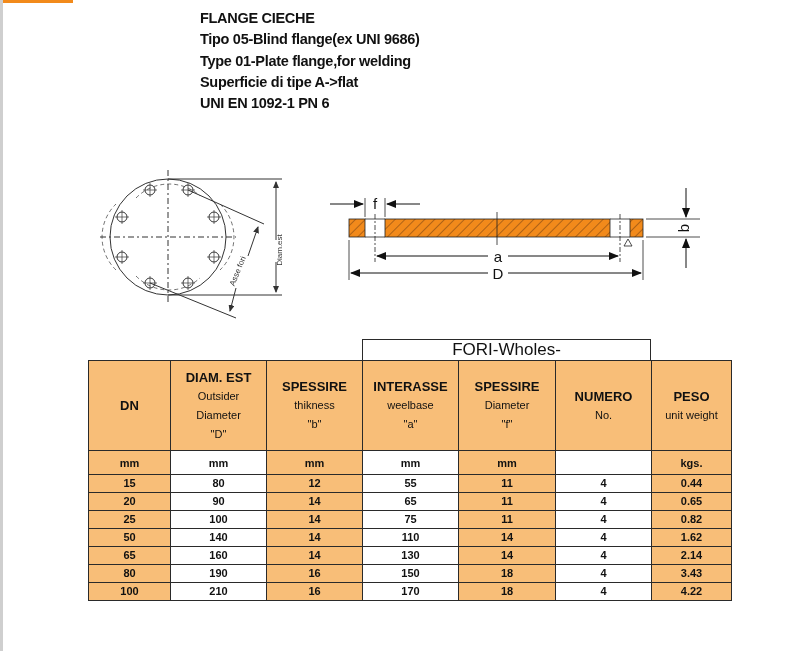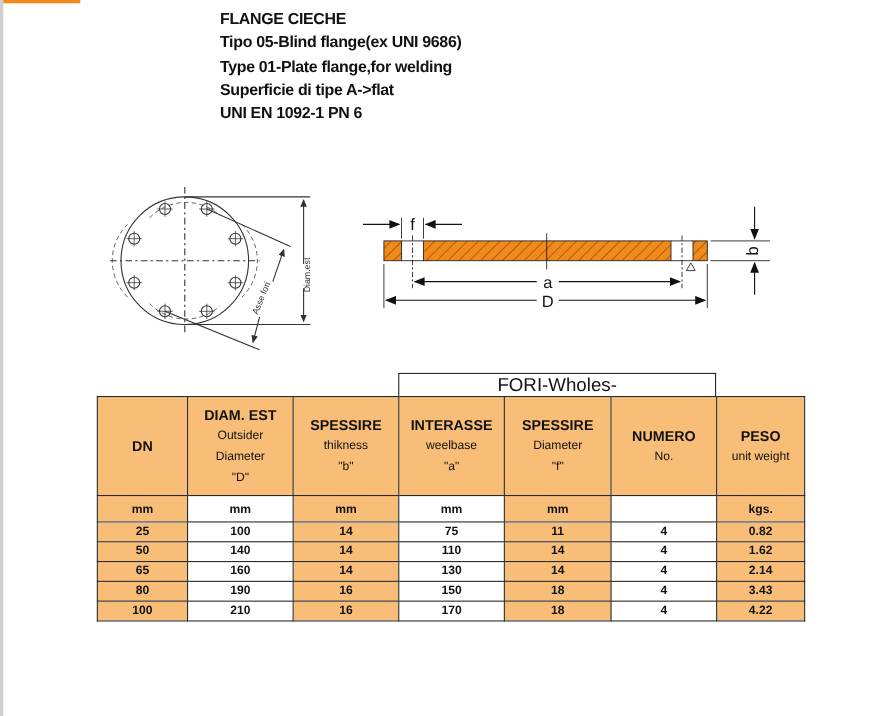--- a/index.html
+++ b/index.html
@@ -186,20 +186,38 @@
   <tr class="units">
     <td class="o">mm</td>
     <td class="w">mm</td>
     <td class="o">mm</td>
     <td class="w">mm</td>
     <td class="o">mm</td>
     <td class="w"></td>
     <td class="o">kgs.</td>
   </tr>
   <tr class="row">
+    <td class="o">15</td>
+        <td class="w">80</td>
+        <td class="o">12</td>
+        <td class="w">55</td>
+        <td class="o">11</td>
+        <td class="w">4</td>
+        <td class="o">0.44</td>
+  </tr>
+  <tr class="row">
+    <td class="o">20</td>
+        <td class="w">90</td>
+        <td class="o">14</td>
+        <td class="w">65</td>
+        <td class="o">11</td>
+        <td class="w">4</td>
+        <td class="o">0.65</td>
+  </tr>
+  <tr class="row">
     <td class="o">25</td>
         <td class="w">100</td>
         <td class="o">14</td>
         <td class="w">75</td>
         <td class="o">11</td>
         <td class="w">4</td>
         <td class="o">0.82</td>
   </tr>
   <tr class="row">
     <td class="o">50</td>

